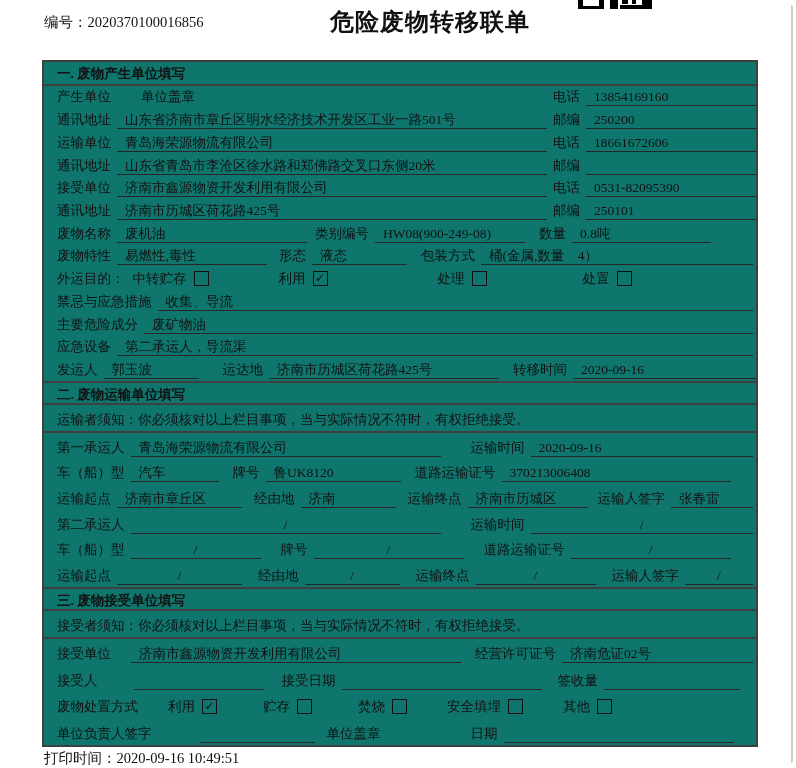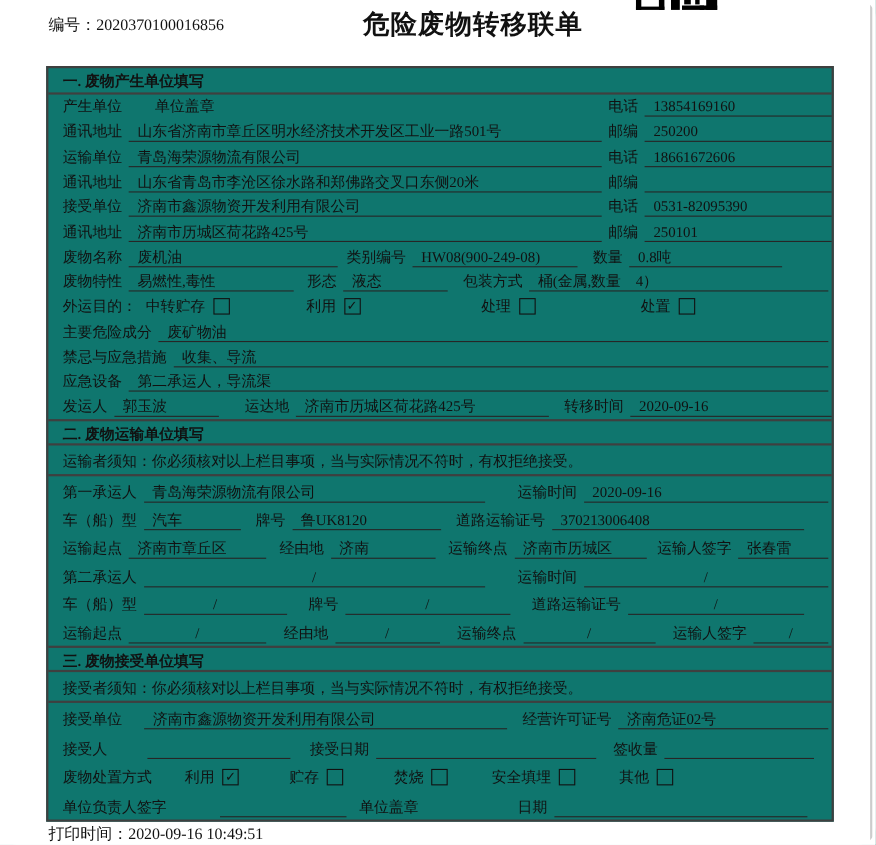--- a/index.html
+++ b/index.html
@@ -130,27 +130,27 @@
       <span class="cb"></span>
       <span class="lb ml70">利用</span>
       <span class="cb">✓</span>
       <span class="lb ml110">处理</span>
       <span class="cb"></span>
       <span class="lb ml96">处置</span>
       <span class="cb"></span>
     </div>
 
     <div class="row">
+      <span class="lb">禁忌与应急措施</span>
+      <span class="u fill mr3">收集、导流</span>
+    </div>
+
+    <div class="row">
       <span class="lb">主要危险成分</span>
       <span class="u fill mr3">废矿物油</span>
-    </div>
-
-    <div class="row">
-      <span class="lb">禁忌与应急措施</span>
-      <span class="u fill mr3">收集、导流</span>
     </div>
 
     <div class="row">
       <span class="lb">应急设备</span>
       <span class="u fill mr3">第二承运人，导流渠</span>
     </div>
 
     <div class="row">
       <span class="lb">发运人</span>
       <span class="u w95">郭玉波</span>

